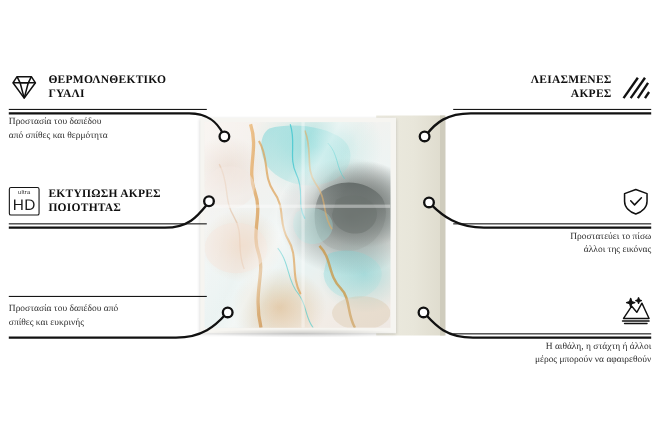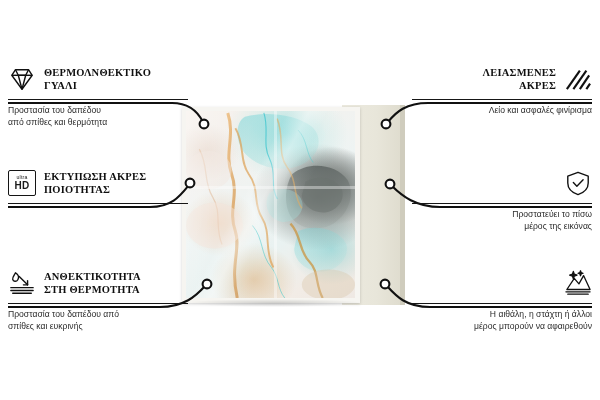--- a/index.html
+++ b/index.html
@@ -78,34 +78,34 @@
     font-weight: 700; color: #101010; white-space: pre-line;
     font-family: "Liberation Serif", serif;
   }
   .feature.left .feat-title { text-align: left; }
   .feature.right .feat-title { text-align: right; }
 
   .feat-rule { height: 1.4px; background: #161616; margin: 3px 0 5px 0; width: 100%; }
 
   .feat-desc {
     font-size: 8.6px; line-height: 11.4px; color: #2b2b2b; white-space: pre-line;
-    font-family: Liberation Sans, sans-serif;
+    font-family: Liberation Serif, serif;
   }
 
   .icon { flex: 0 0 auto; width: 28px; height: 26px; display:block; }
   .icon svg { display: block; width: 100%; height: 100%; }
 
   .hd-badge {
     flex: 0 0 auto; width: 28px; height: 26px;
     border: 1.4px solid #141414; border-radius: 2px;
     display: flex; flex-direction: column; align-items: center; justify-content: center;
     line-height: 1;
   }
   .hd-badge .hd-small { font-size: 5.2px; font-family: "Liberation Sans", sans-serif; letter-spacing: .2px; }
-  .hd-badge .hd-big { font-size: 10px; font-weight: 700; font-family: "Liberation Sans", sans-serif; letter-spacing: .3px; }
+  .hd-badge .hd-big { font-size: 14px; font-weight: 400; font-family: "Liberation Sans", sans-serif; letter-spacing: .3px; }
 
   
   #f-l1 { top: 62px; }
   #f-l2 { top: 166px; }
   #f-l3 { top: 266px; }
   #f-r1 { top: 62px; }
   #f-r2 { top: 166px; }
   #f-r3 { top: 266px; }
 </style>
 </head>
@@ -212,37 +212,20 @@
         <span class="hd-small">ultra</span>
         <span class="hd-big">HD</span>
       </span>
       <span class="feat-title">ΕΚΤΥΠΩΣΗ ΑΚΡΕΣ
 ΠΟΙΟΤΗΤΑΣ</span>
     </div>
     <div class="feat-rule"></div>
   </div>
 
   <div class="feature left" id="f-l3">
-    <div class="feat-head">
-      <span class="icon">
-        <svg viewBox="0 0 30 28" aria-hidden="true">
-          <g fill="none" stroke="#111" stroke-width="1.5" stroke-linecap="round" stroke-linejoin="round">
-            <path d="M8 3 C11 5 12 8 10.5 10.5 C9 13 5.5 12.5 5 10 C4.6 7.6 6.5 6 8 3 Z"></path>
-            <path d="M12 7 L21 16"></path>
-              <path d="M21 16 L21 11.5"></path>
-              <path d="M21 16 L16.5 16"></path>
-            <path d="M3 19 H27"></path>
-              <path d="M3 22 H27"></path>
-              <path d="M5 25 H25"></path>
-          </g>
-        </svg>
-      </span>
-      <span class="feat-title">ΑΝΘΕΚΤΙΚΟΤΗΤΑ
-ΣΤΗ ΘΕΡΜΟΤΗΤΑ</span>
-    </div>
     <div class="feat-rule"></div>
     <div class="feat-desc">Προστασία του δαπέδου από
 σπίθες και ευκρινής</div>
   </div>
 
   <div class="feature right" id="f-r1">
     <div class="feat-head">
       <span class="icon">
         <svg viewBox="0 0 30 28" aria-hidden="true">
           <g stroke="#111" stroke-width="2.3" stroke-linecap="butt">
@@ -250,37 +233,36 @@
               <path d="M10 25 L24 5"></path>
               <path d="M17 25 L27 10"></path>
               <path d="M24 25 L28 19"></path>
           </g>
         </svg>
       </span>
       <span class="feat-title">ΛΕΙΑΣΜΕΝΕΣ
 ΑΚΡΕΣ</span>
     </div>
     <div class="feat-rule"></div>
-    <div class="feat-desc">Λείο και ασφαλές φινίρισμα</div>
   </div>
 
   <div class="feature right" id="f-r2">
     <div class="feat-head">
       <span class="icon">
         <svg viewBox="0 0 30 28" aria-hidden="true">
           <g fill="none" stroke="#111" stroke-width="1.5" stroke-linecap="round" stroke-linejoin="round">
             <path d="M15 2.5 L26 6.5 V14 C26 20 21 24.5 15 26.5 C9 24.5 4 20 4 14 V6.5 Z"></path>
             <path d="M10 13.5 L13.8 17.5 L20.5 10.5"></path>
           </g>
         </svg>
       </span>
     </div>
     <div class="feat-rule"></div>
     <div class="feat-desc">Προστατεύει το πίσω
-μέρος της εικόνας</div>
+άλλοι της εικόνας</div>
   </div>
 
   <div class="feature right" id="f-r3">
     <div class="feat-head">
       <span class="icon">
         <svg viewBox="0 0 30 28" aria-hidden="true">
           <g fill="none" stroke="#111" stroke-width="1.4" stroke-linecap="round" stroke-linejoin="round">
             <path d="M3 21 L11 9 L16 15 L21 6 L28 21 Z"></path>
             <path d="M2 23.5 H28"></path>
               <path d="M4 26 H26"></path>

